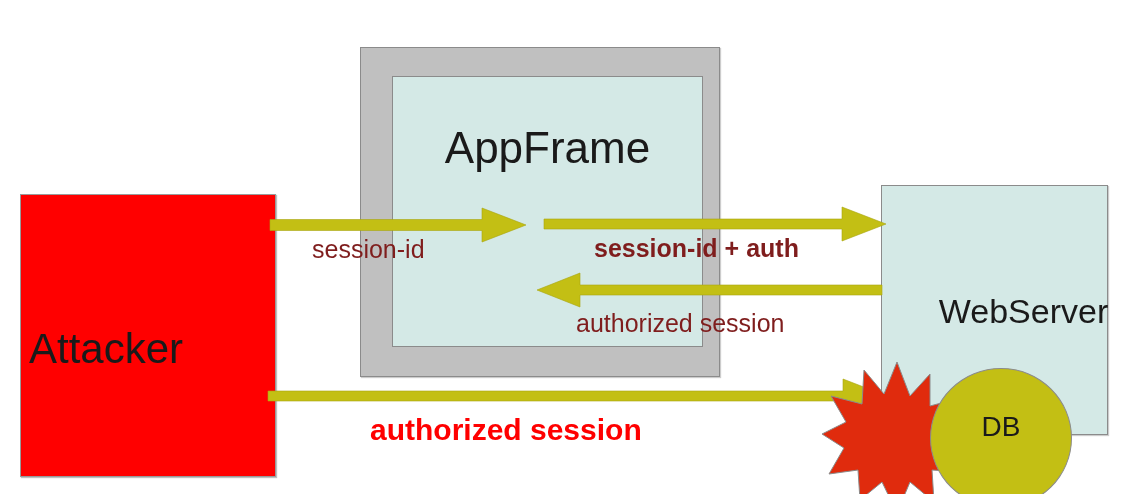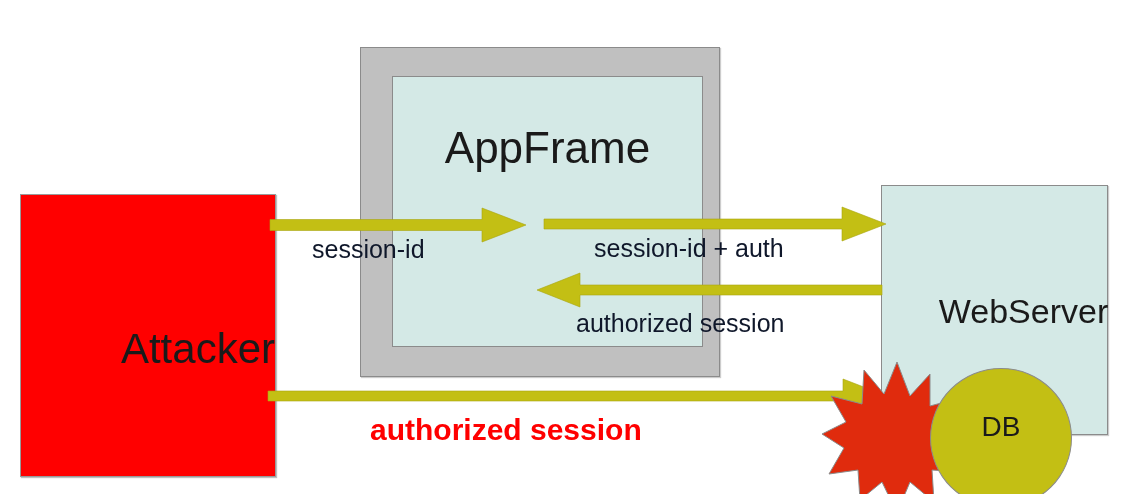--- a/index.html
+++ b/index.html
@@ -30,24 +30,25 @@
     height: 283px;
     background: #ff0000;
     border: 1px solid #9a9a9a;
     box-shadow: 1px 1px 1px rgba(0,0,0,0.25);
   }
   #attacker-label {
     position: absolute;
     left: 0;
     right: 0;
     top: 133px;
-    text-align: right;
+    text-align: left;
     font-size: 42px;
     color: #1a1a1a;
     line-height: 1;
+    padding-left: 8px;
   }
   
   #appframe-outer {
     left: 360px;
     top: 15px;
     width: 360px;
     height: 330px;
     background: #c0c0c0;
     border: 1px solid #8b8b8b;
     box-shadow: 1px 1px 1px rgba(0,0,0,0.2);
@@ -122,26 +123,26 @@
   #arrow-layer {
     position: absolute;
     left: 0;
     top: 0;
     width: 1124px;
     height: 494px;
   }
   .edge-label {
     position: absolute;
     font-size: 25px;
-    color: #0f172a;
+    color: #7f1d1d;
     white-space: nowrap;
     line-height: 1;
   }
   #label-session-id   { left: 312px; top: 205px; }
-  #label-session-auth { left: 594px; top: 204px; }
+  #label-session-auth { left: 594px; top: 204px; font-weight: bold; }
   #label-auth-session { left: 576px; top: 279px; }
   #label-bottom {
     position: absolute;
     left: 370px;
     top: 383px;
     font-size: 30px;
     font-weight: bold;
     color: #ff0000;
     white-space: nowrap;
     line-height: 1;

